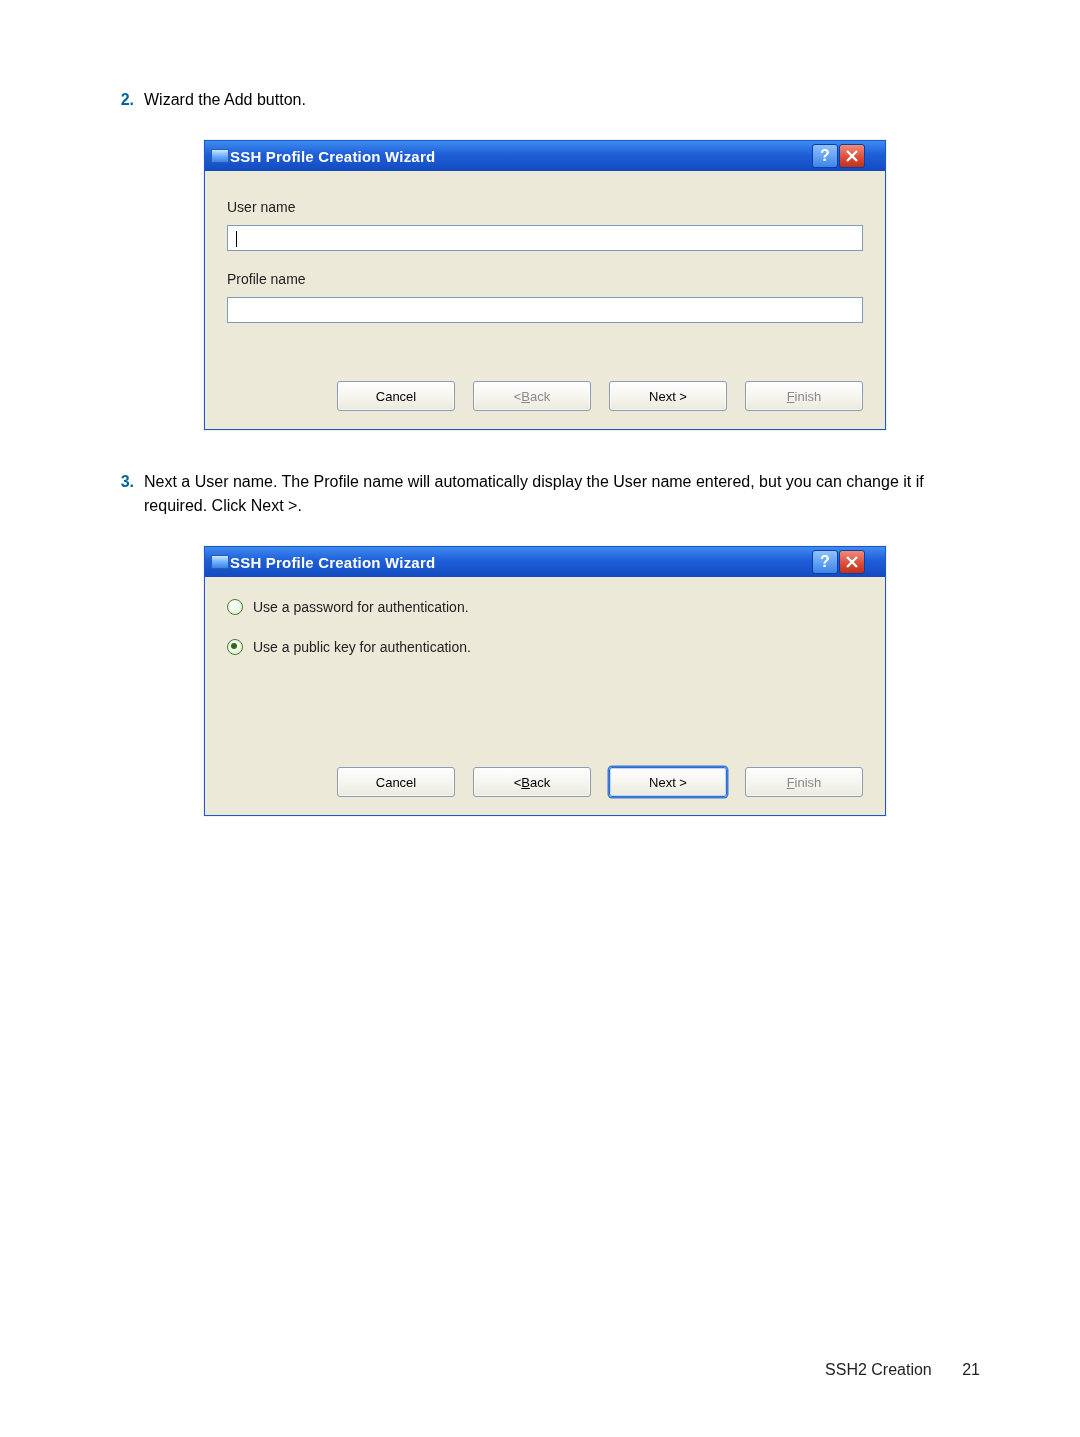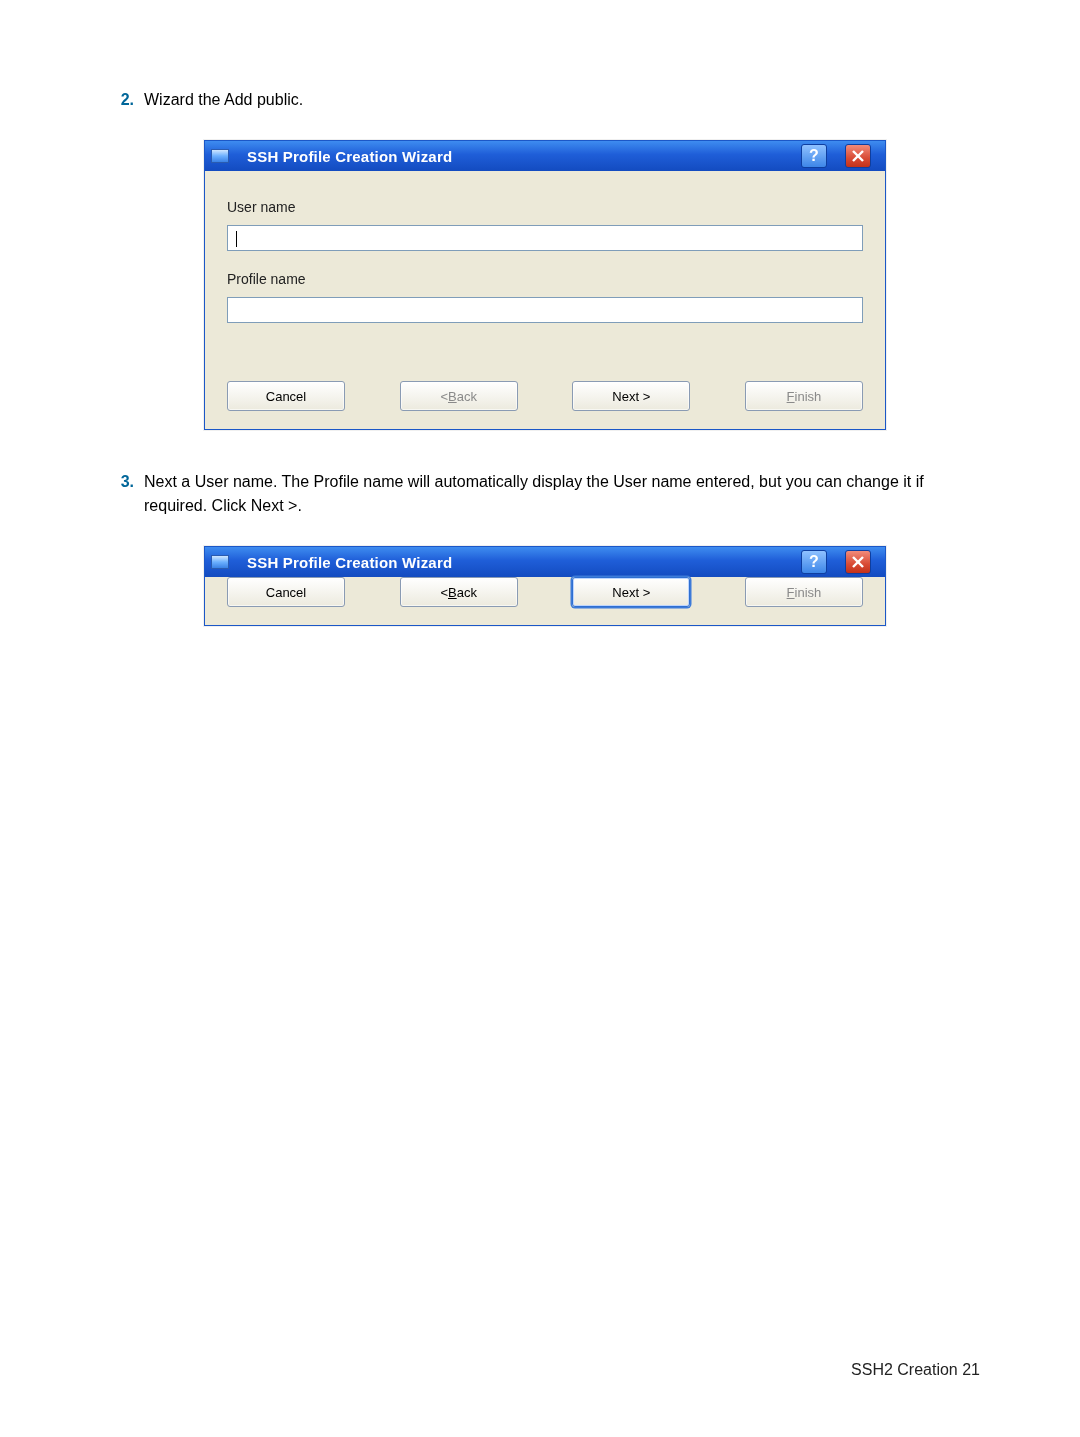--- a/index.html
+++ b/index.html
@@ -42,22 +42,22 @@
     border: 1px solid #1b57c7;
     box-shadow: 0 0 0 1px rgba(0,0,0,.06);
     background: #ece9d8;
     font-family: Tahoma, Arial, sans-serif;
   }
   .titlebar {
     height: 30px;
     background: linear-gradient(to bottom, #3e8cf0 0%, #1f5ed8 45%, #134bc0 100%);
     display: flex;
     align-items: center;
-    padding: 0 14px 0 6px;
-    gap: 18px;
+    padding: 0 20px 0 6px;
+    gap: 1px;
   }
   .app-icon {
     width: 16px; height: 12px;
     background: linear-gradient(to bottom, #cfe6ff 0%, #6cb0ff 50%, #3a82e6 100%);
     border: 1px solid #2a5bb0;
   }
   .titlebar .title {
     color: #fff;
     font-weight: bold;
     font-size: 15px;
@@ -135,21 +135,21 @@
     content: "";
     position: absolute;
     left: 3px; top: 3px;
     width: 6px; height: 6px;
     border-radius: 50%;
     background: #2e6b17;
   }
 
   .dlg-buttons {
     display: flex;
-    justify-content: space-between;
+    justify-content: flex-end;
     gap: 18px;
     padding: 0 22px 18px 22px;
   }
   .xp-btn {
     min-width: 96px;
     height: 28px;
     padding: 0 10px;
     background: linear-gradient(to bottom, #ffffff, #eceade);
     border: 1px solid #8a9bb3;
     border-radius: 3px;
@@ -172,31 +172,32 @@
 
   .footer {
     position: absolute;
     bottom: 58px;
     right: 100px;
     font-size: 16px;
     color: #222;
   }
   .footer .pg {
     display: inline-block;
+    margin-left: 26px;
   }
 </style>
 </head>
 <body>
 
 <div class="page">
 
   <div class="step">
     <div class="num">2.</div>
     <div class="txt">
-      <span>Wizard the </span><b>Add</b><span> public.</span>
+      <span>Wizard the </span><b>Add</b><span> button.</span>
     </div>
   </div>
 
   <div class="dialog">
     <div class="titlebar">
       <div class="app-icon"></div>
       <div class="title">SSH Profile Creation Wizard</div>
       <div class="tb-btn tb-help">
         <span>?</span>
       </div>
@@ -242,20 +243,30 @@
       <div class="tb-btn tb-help">
         <span>?</span>
       </div>
       <div class="tb-btn tb-close">
         <svg viewBox="0 0 12 12">
             <line x1="1" y1="1" x2="11" y2="11"></line>
             <line x1="11" y1="1" x2="1" y2="11"></line>
           </svg>
       </div>
     </div>
+    <div class="dlg-body" style="min-height:190px;">
+      <div class="radio-row">
+        <div class="radio"></div>
+        <span>Use a password for authentication.</span>
+      </div>
+      <div class="radio-row">
+        <div class="radio selected"></div>
+        <span>Use a public key for authentication.</span>
+      </div>
+    </div>
     <div class="dlg-buttons">
       <div class="xp-btn">Cancel</div>
       <div class="xp-btn">
         <span>&lt; </span>
           <span class="mnemonic">B</span>
           <span>ack</span>
       </div>
       <div class="xp-btn primary">Next &gt;</div>
       <div class="xp-btn disabled">
         <span class="mnemonic">F</span>

